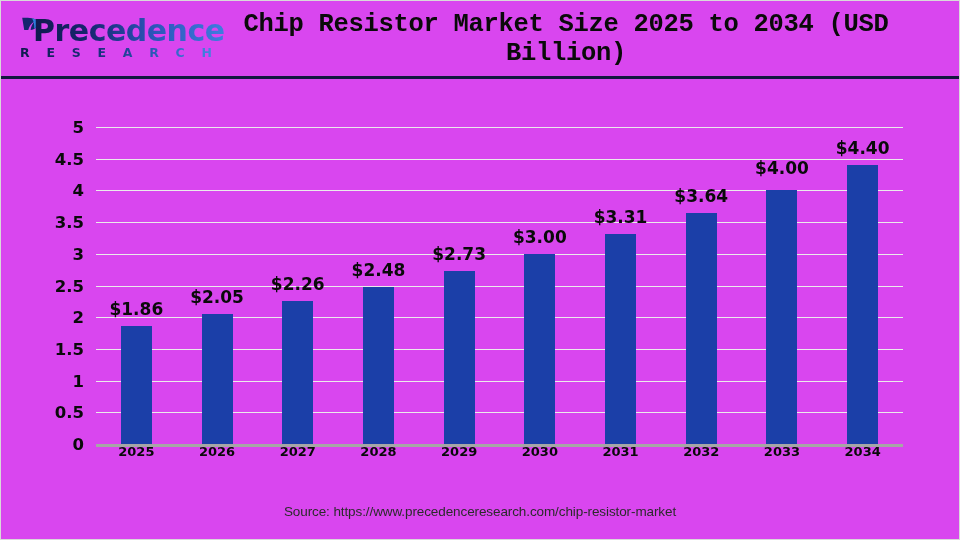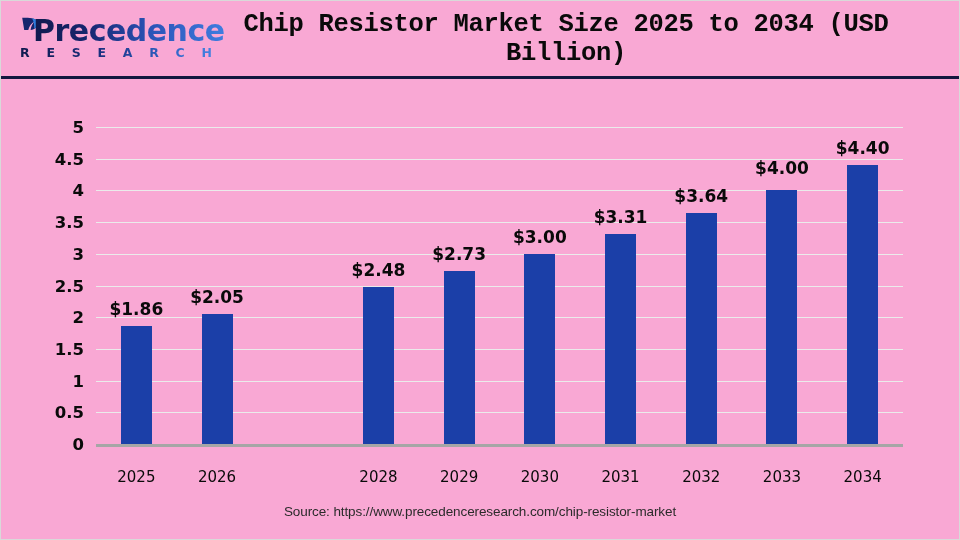--- a/index.html
+++ b/index.html
@@ -7,21 +7,21 @@
     padding: 0;
     background: #ffffff;
   }
   body {
     font-family: "Liberation Sans", sans-serif;
   }
   #page {
     position: relative;
     width: 960px;
     height: 540px;
-    background: #f9a8d4;
+    background: #d946ef;
     border: 1px solid #d9d9d9;
     box-sizing: border-box;
     overflow: hidden;
   }
 
   
   #header {
     position: absolute;
     left: 0; top: 0;
     width: 958px;
@@ -151,24 +151,24 @@
     font-weight: bold;
     color: #0a0a0a;
     white-space: nowrap;
     margin-top: 15px;
   }
   .xtick {
     position: absolute;
     left: 50%;
     transform: translateX(-50%);
     top: 100%;
-    margin-top: 24px;
-    font-family: "DejaVu Sans", sans-serif;
-    font-size: 15px;
-    font-weight: normal;
+    margin-top: 0;
+    font-family: "DejaVu Sans", sans-serif;
+    font-size: 13px;
+    font-weight: bold;
     color: #0a0a0a;
     white-space: nowrap;
   }
   #source {
     position: absolute;
     left: 0;
     top: 425px;
     width: 958px;
     text-align: center;
     font-family: Liberation Sans, sans-serif;
@@ -223,20 +223,25 @@
         <div class="band" style="left: 0px; width: 80.7px;">
           <div class="bar" title="$1.86" style="height: 117.924px; background: rgb(27, 63, 168);"></div>
           <div class="bar-label" style="bottom: 124.924px;">$1.86</div>
           <div class="xtick">2025</div>
         </div>
         <div class="band" style="left: 80.7px; width: 80.7px;">
           <div class="bar" title="$2.05" style="height: 129.97px; background: rgb(27, 63, 168);"></div>
           <div class="bar-label" style="bottom: 136.97px;">$2.05</div>
           <div class="xtick">2026</div>
         </div>
+        <div class="band" style="left: 161.4px; width: 80.7px;">
+          <div class="bar" title="$2.26" style="height: 143.284px; background: rgb(27, 63, 168);"></div>
+          <div class="bar-label" style="bottom: 150.284px;">$2.26</div>
+          <div class="xtick">2027</div>
+        </div>
         <div class="band" style="left: 242.1px; width: 80.7px;">
           <div class="bar" title="$2.48" style="height: 157.232px; background: rgb(27, 63, 168);"></div>
           <div class="bar-label" style="bottom: 164.232px;">$2.48</div>
           <div class="xtick">2028</div>
         </div>
         <div class="band" style="left: 322.8px; width: 80.7px;">
           <div class="bar" title="$2.73" style="height: 173.082px; background: rgb(27, 63, 168);"></div>
           <div class="bar-label" style="bottom: 180.082px;">$2.73</div>
           <div class="xtick">2029</div>
         </div>

